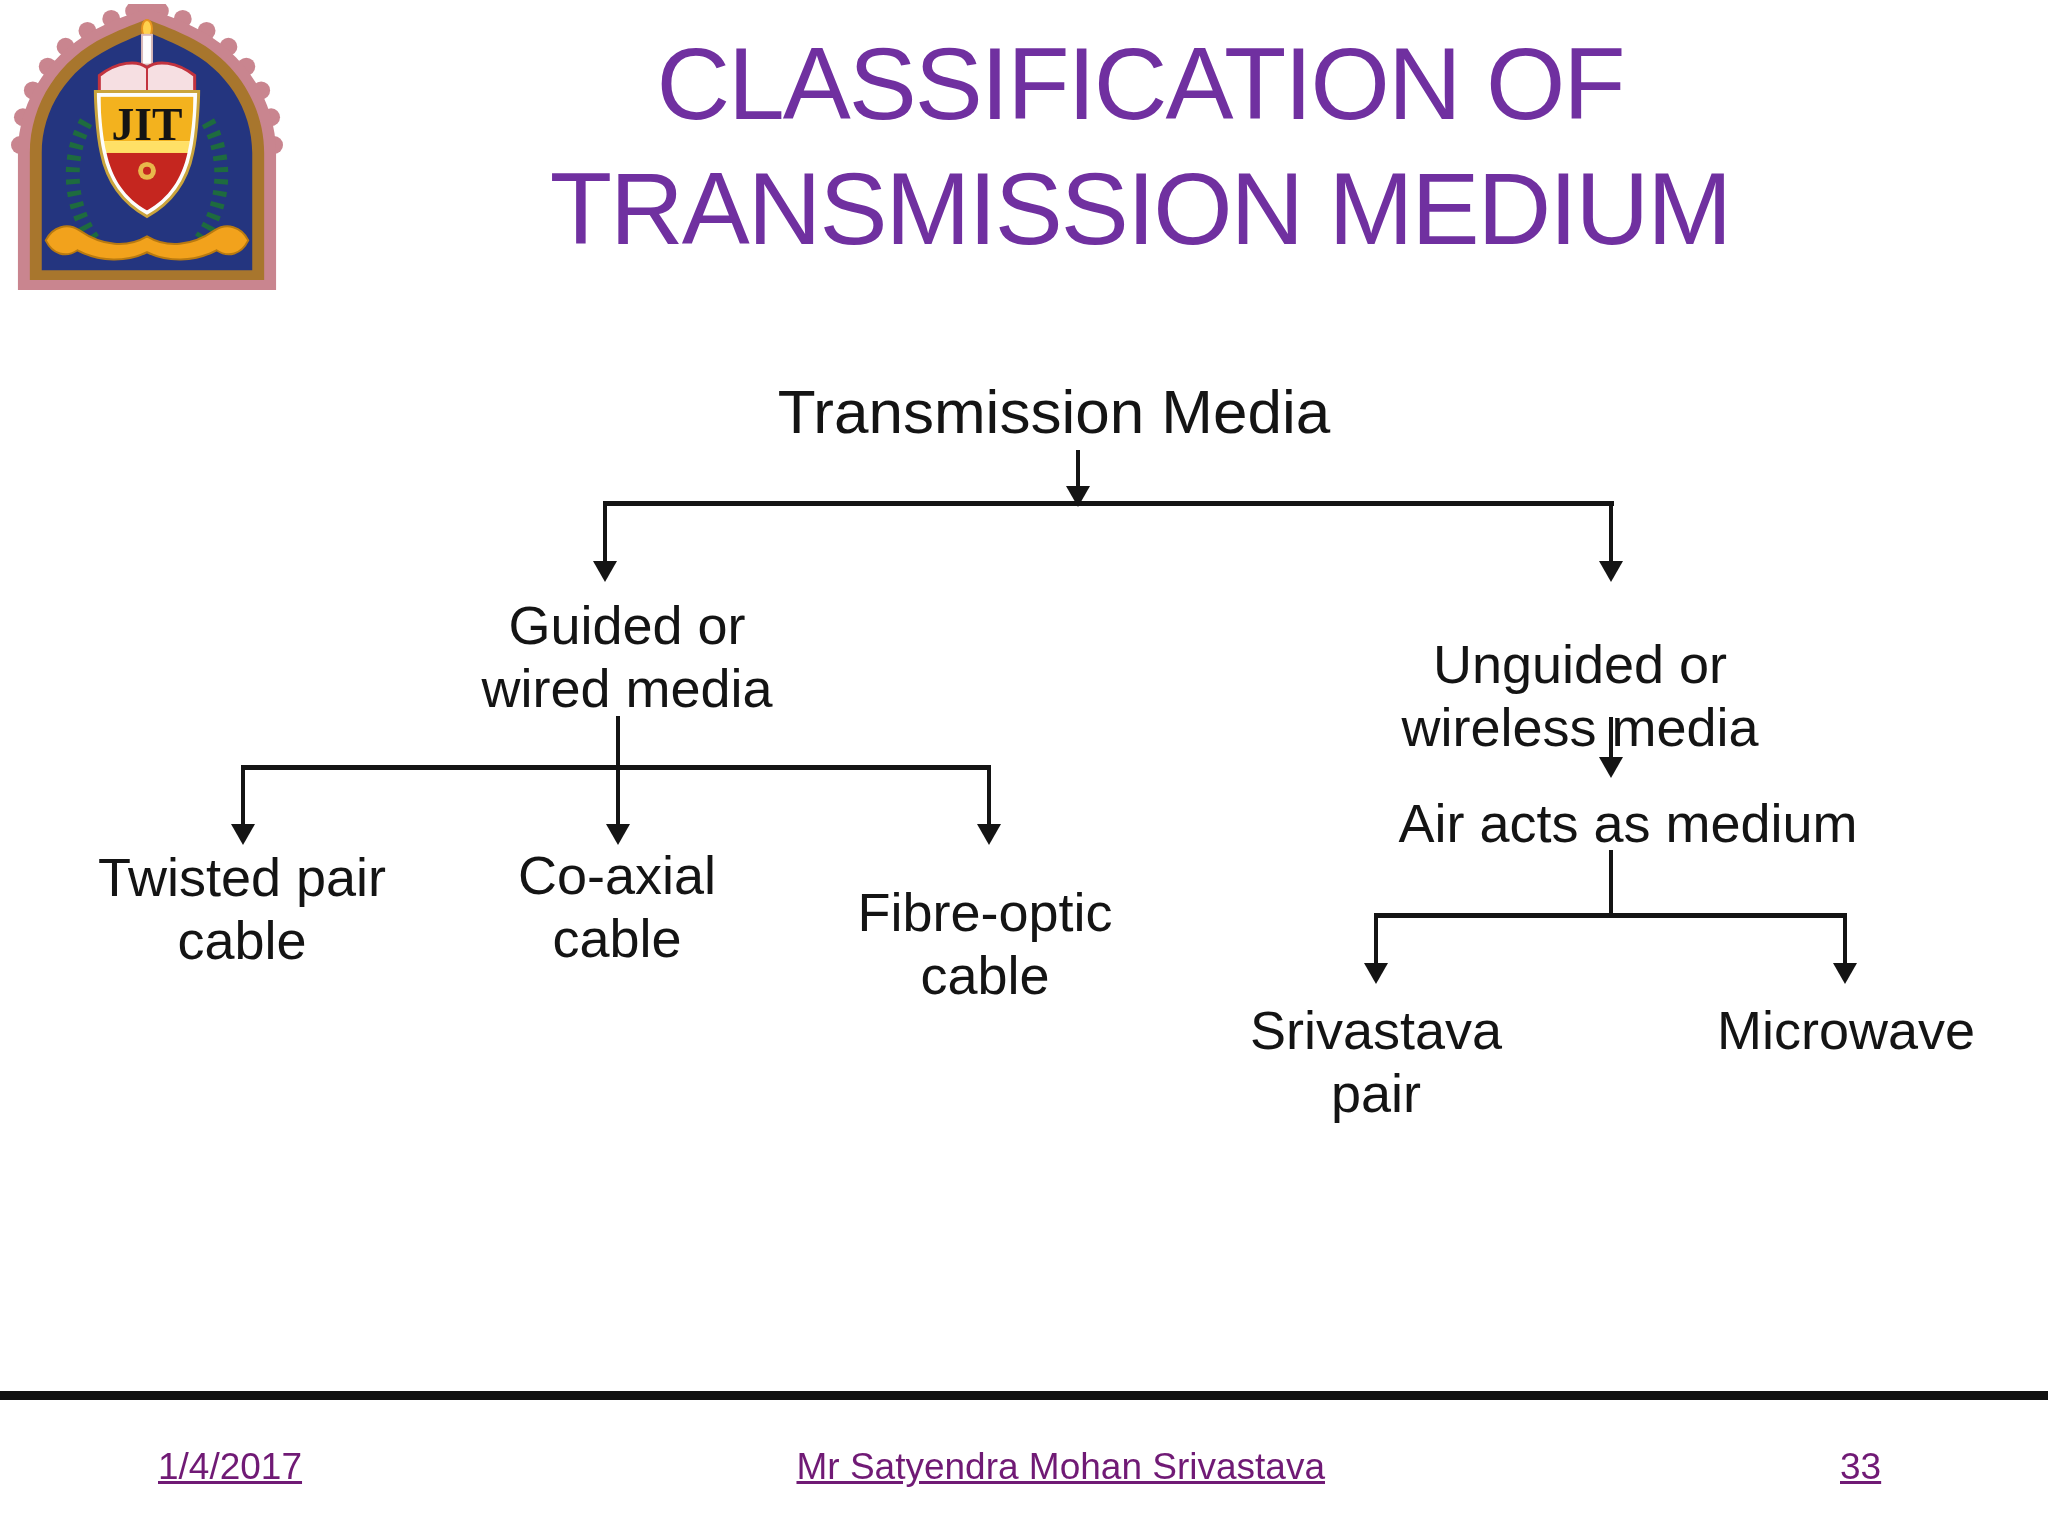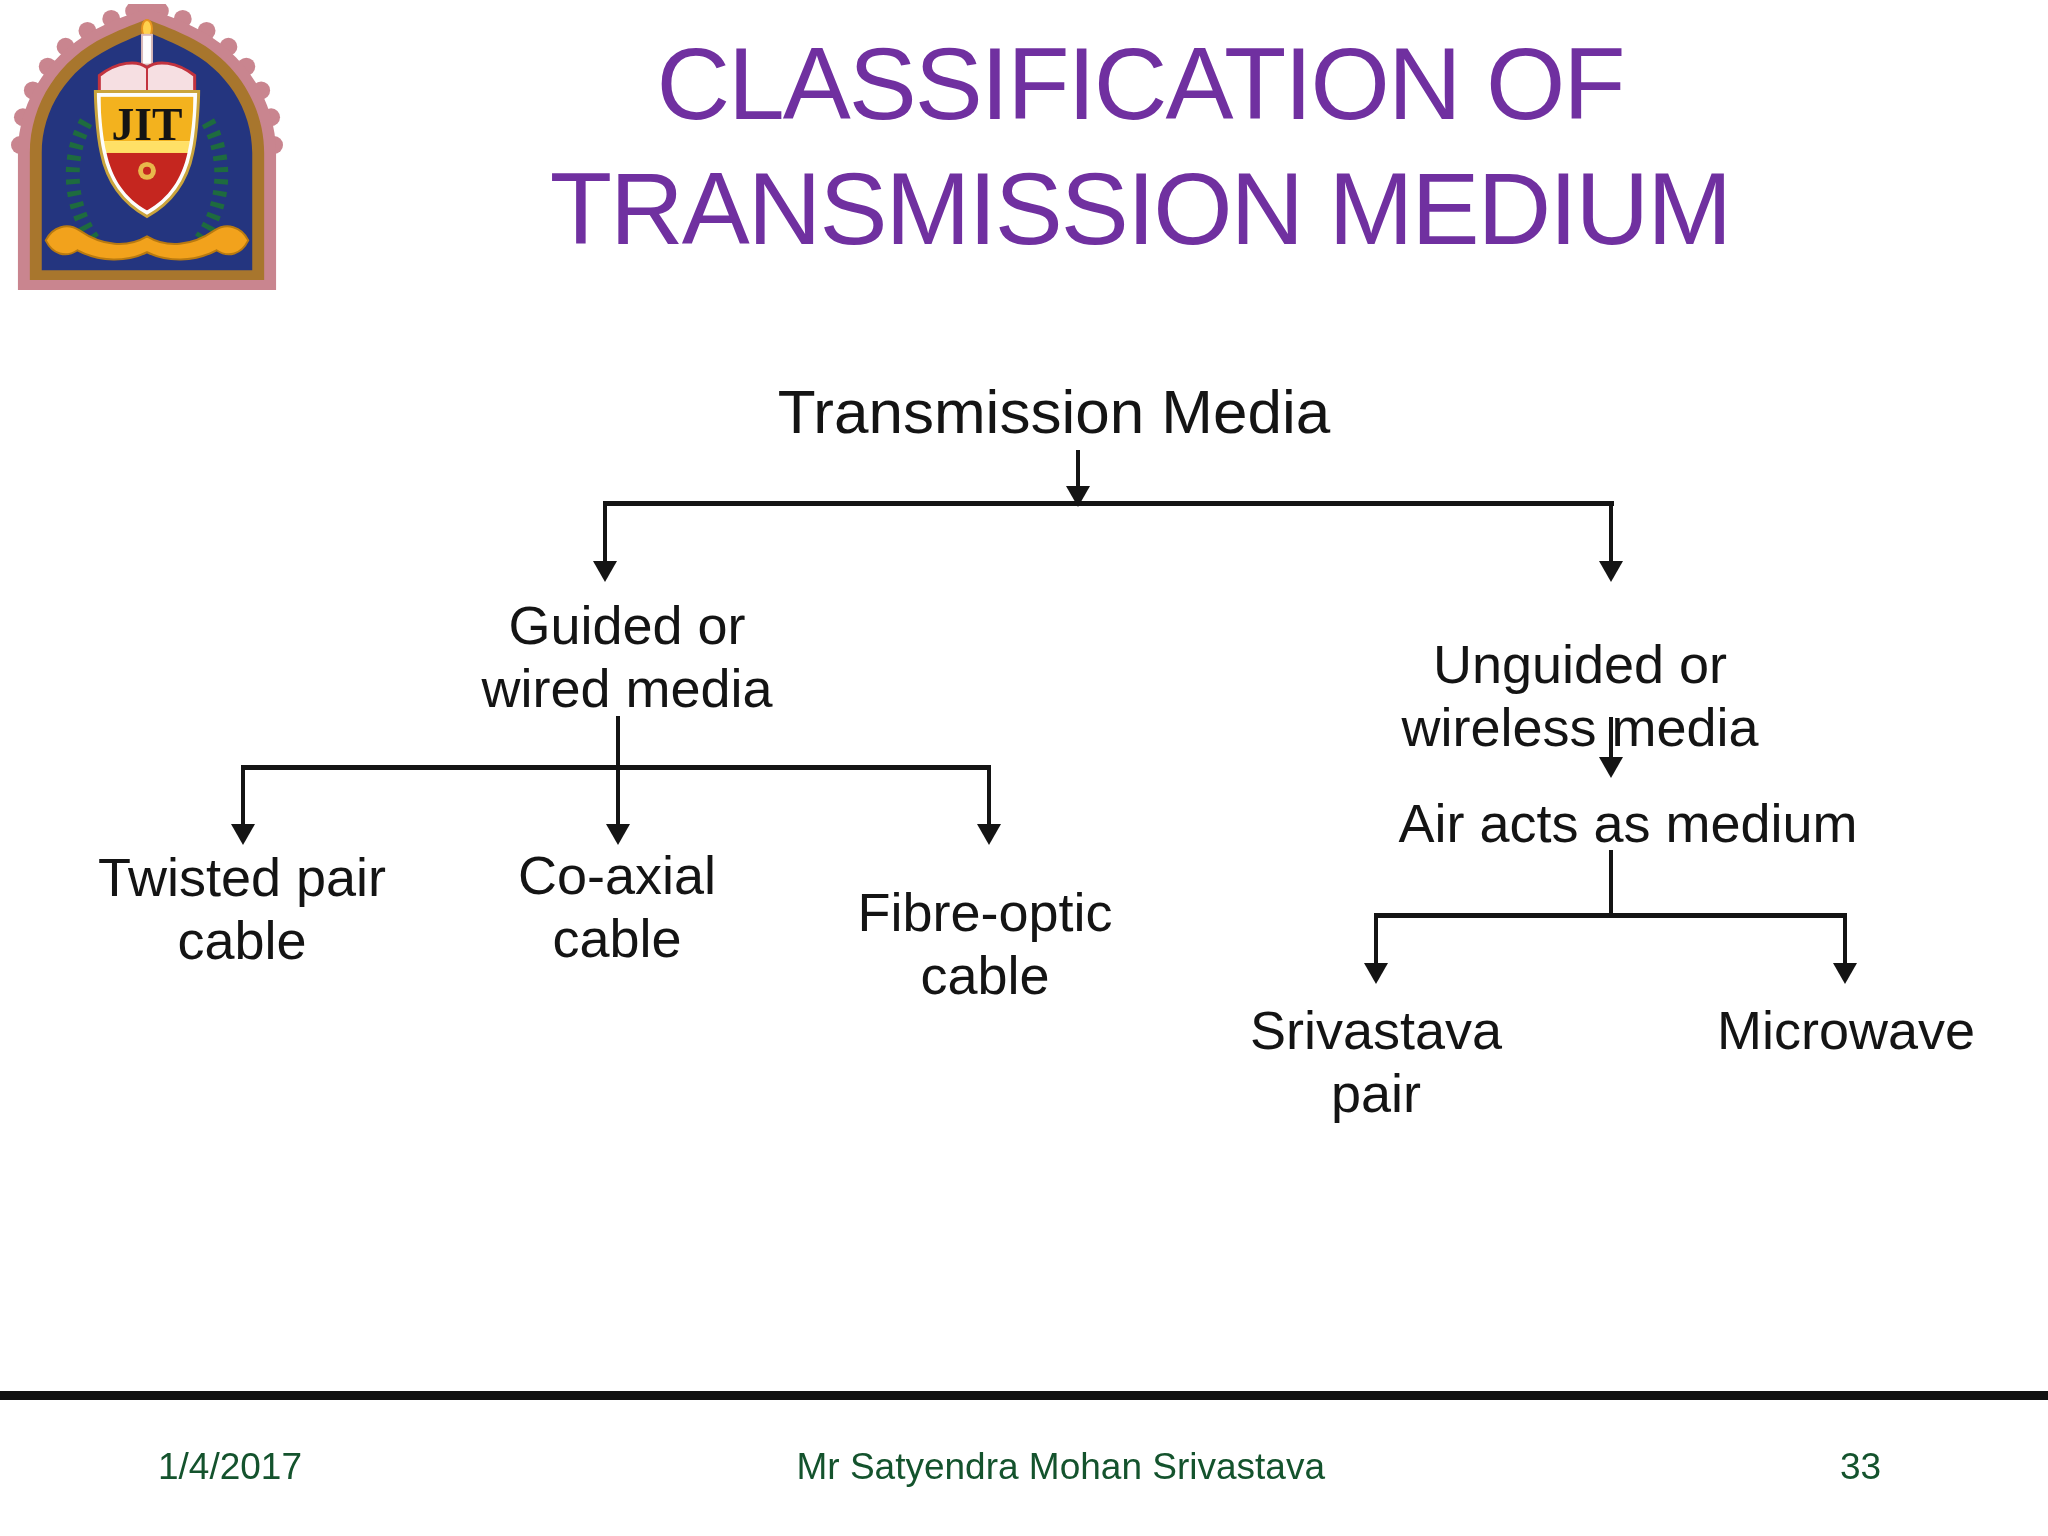--- a/index.html
+++ b/index.html
@@ -48,22 +48,23 @@
     border-top:21px solid #141414;
   }
 
   
   .footer-divider {
     position:absolute; left:0; top:1391px; width:2048px; height:9px;
     background:#111111;
   }
   .footer-text {
     position:absolute; top:1446px;
-    font-size:37px; color:#14532d;
+    font-size:37px; color:#701a75;
     white-space:nowrap;
+    text-decoration:underline;
   }
   .footer-author { left:725px; width:600px; text-align:right; }
   .footer-date   { left:158px; }
   .footer-page   { left:1840px; }
 
   
   .logo { position:absolute; left:8px; top:4px; width:278px; height:290px; }
 </style>
 </head>
 <body>

